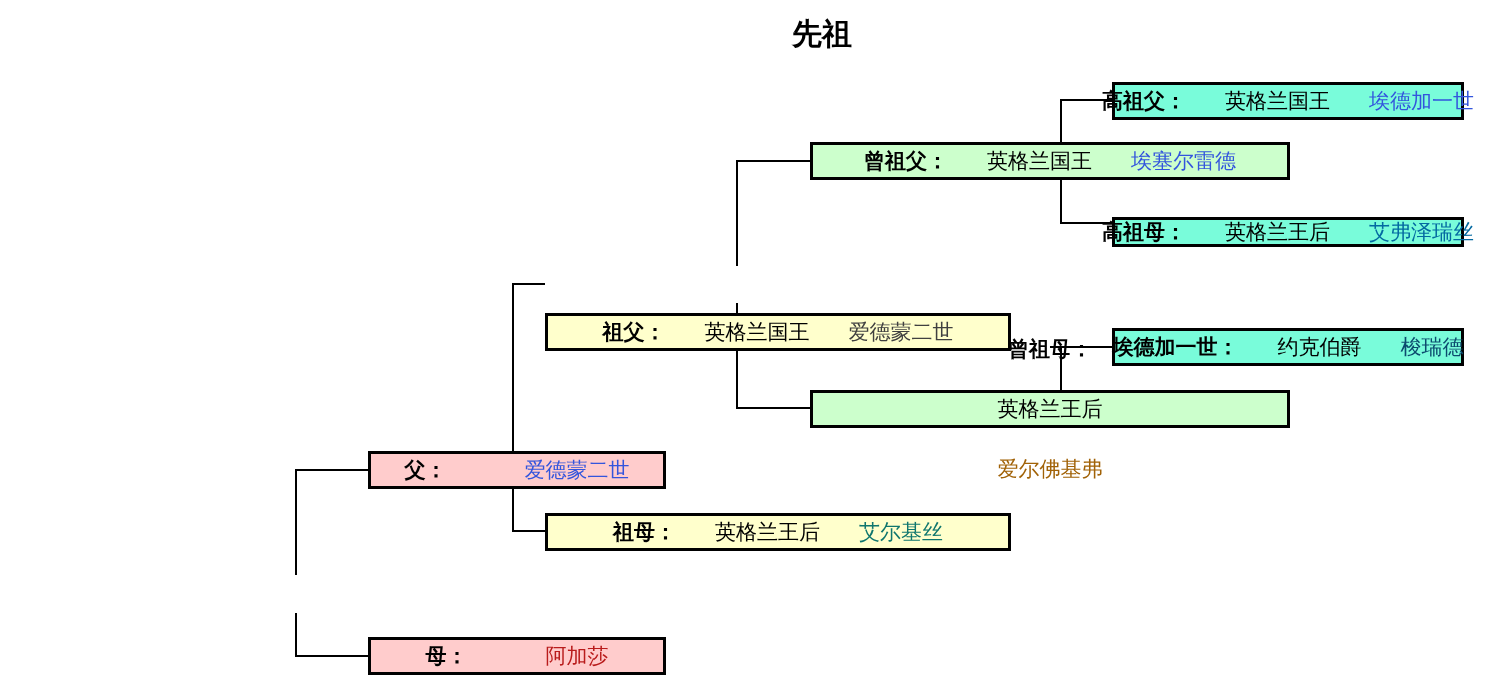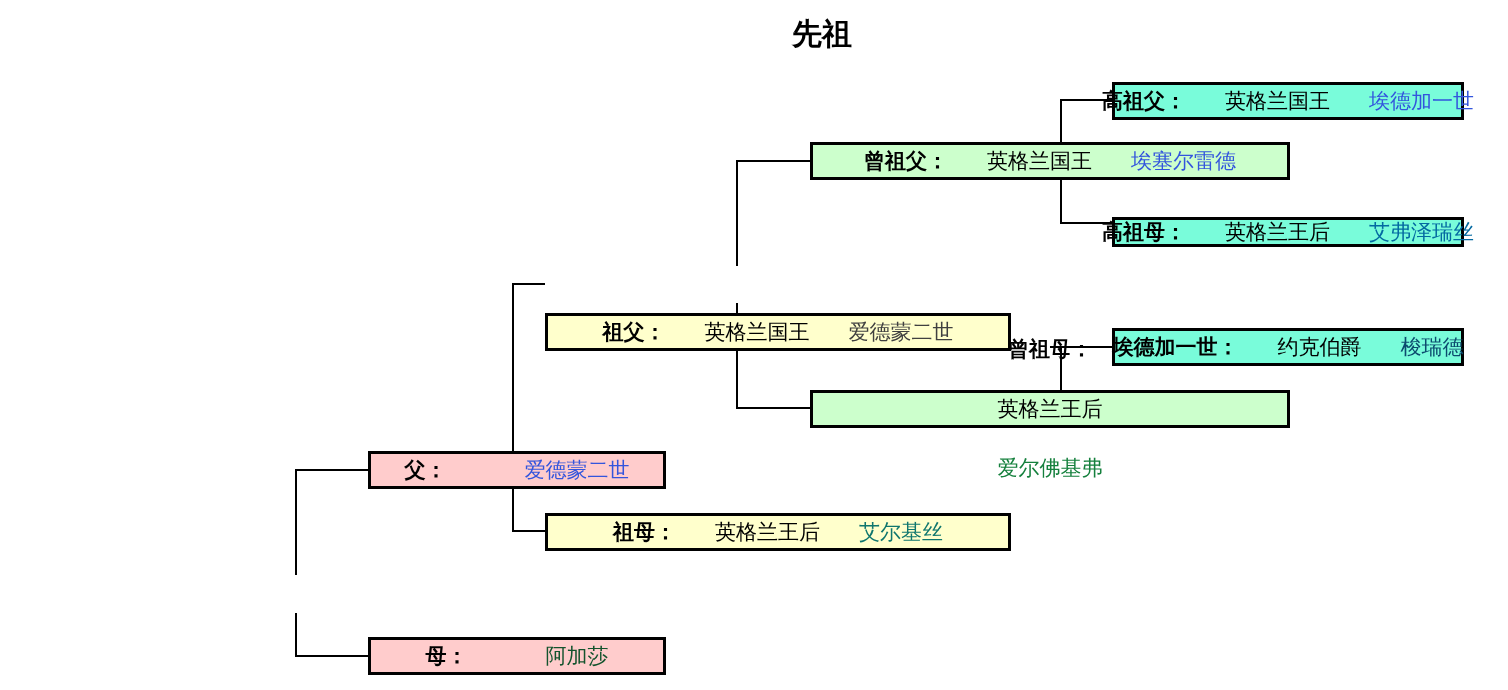--- a/index.html
+++ b/index.html
@@ -101,35 +101,35 @@
 
   <div class="abox" id="box-mggg-father" style="background-color: rgb(121, 252, 218);">
     <span class="lbl">埃德加一世：</span>
       <span>约克伯爵</span>
       <span style="color: #0c4a6e; text-align: center;">梭瑞德</span>
   </div>
 
   <div class="abox" id="box-gg-mother" style="background-color: rgb(204, 255, 204);">
     <span class="lbl">曾祖母：</span>
       <span>英格兰王后</span>
-      <span style="color: #15803d; font-family: Liberation Mono, monospace;">爱尔佛基弗</span>
+      <span style="color: #a16207;">爱尔佛基弗</span>
   </div>
 
   <div class="abox" id="box-father" style="background-color: rgb(255, 204, 204);">
     <span class="lbl">父：</span>
       <span></span>
       <span style="color: rgb(51, 85, 221);">爱德蒙二世</span>
   </div>
 
   <div class="abox" id="box-g-mother" style="background-color: rgb(255, 255, 204);">
     <span class="lbl">祖母：</span>
       <span>英格兰王后</span>
       <span style="color: #0f766e;">艾尔基丝</span>
   </div>
 
 
   <div class="abox" id="box-mother" style="background-color: rgb(255, 204, 204);">
     <span class="lbl">母：</span>
       <span></span>
-      <span style="color: #14532d;">阿加莎</span>
+      <span style="color: #b91c1c;">阿加莎</span>
   </div>
 
 </div>
 
 </body></html>

